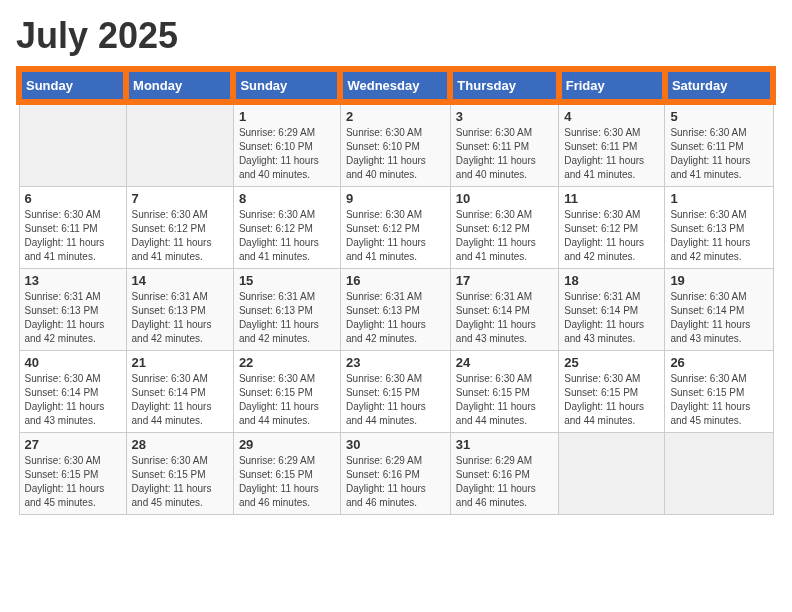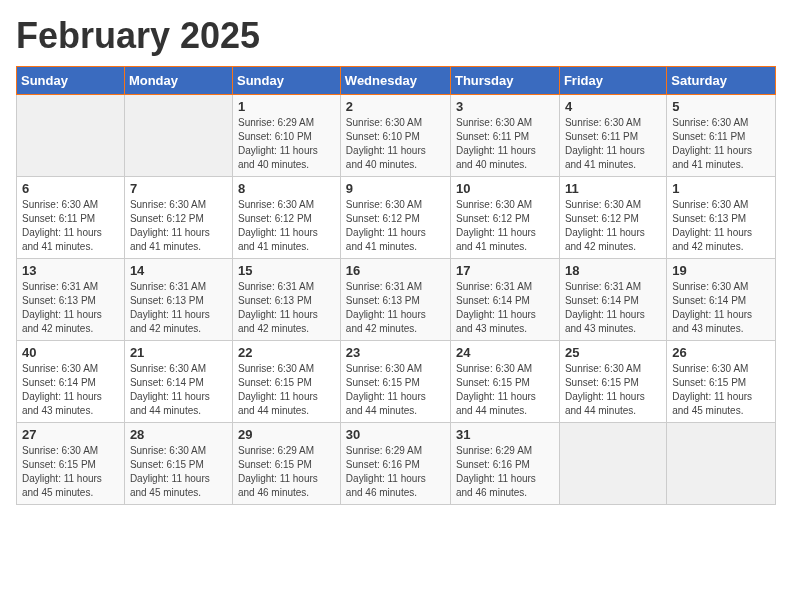--- a/index.html
+++ b/index.html
@@ -42,21 +42,21 @@
       width: 100%;
       border-collapse: collapse;
       border: 1px solid #ccc;
     }
     .calendar th {
       background-color: #3a6bbf;
       color: #fff;
       font-size: 13px;
       padding: 6px 4px;
       text-align: left;
-      border: 1px solid #f97316;
+      border: 6px solid #f97316;
       font-weight: bold;
     }
     .calendar td {
       vertical-align: top;
       border: 1px solid #ccc;
       padding: 4px 5px;
       font-size: 10.5px;
       color: #333;
       width: 113px;
       min-height: 75px;
@@ -82,21 +82,21 @@
     }
     .empty-cell {
       background: #f0f0f0 !important;
     }
   </style>
 </head>
 <body>
 
 <div class="header">
   <div class="title-block">
-    <div class="month-title">February 2025</div>
+    <div class="month-title">July 2025</div>
   </div>
 </div>
 
 <table class="calendar">
   <thead>
     <tr>
     <th>Sunday</th>
         <th>Monday</th>
         <th>Sunday</th>
         <th>Wednesday</th>

